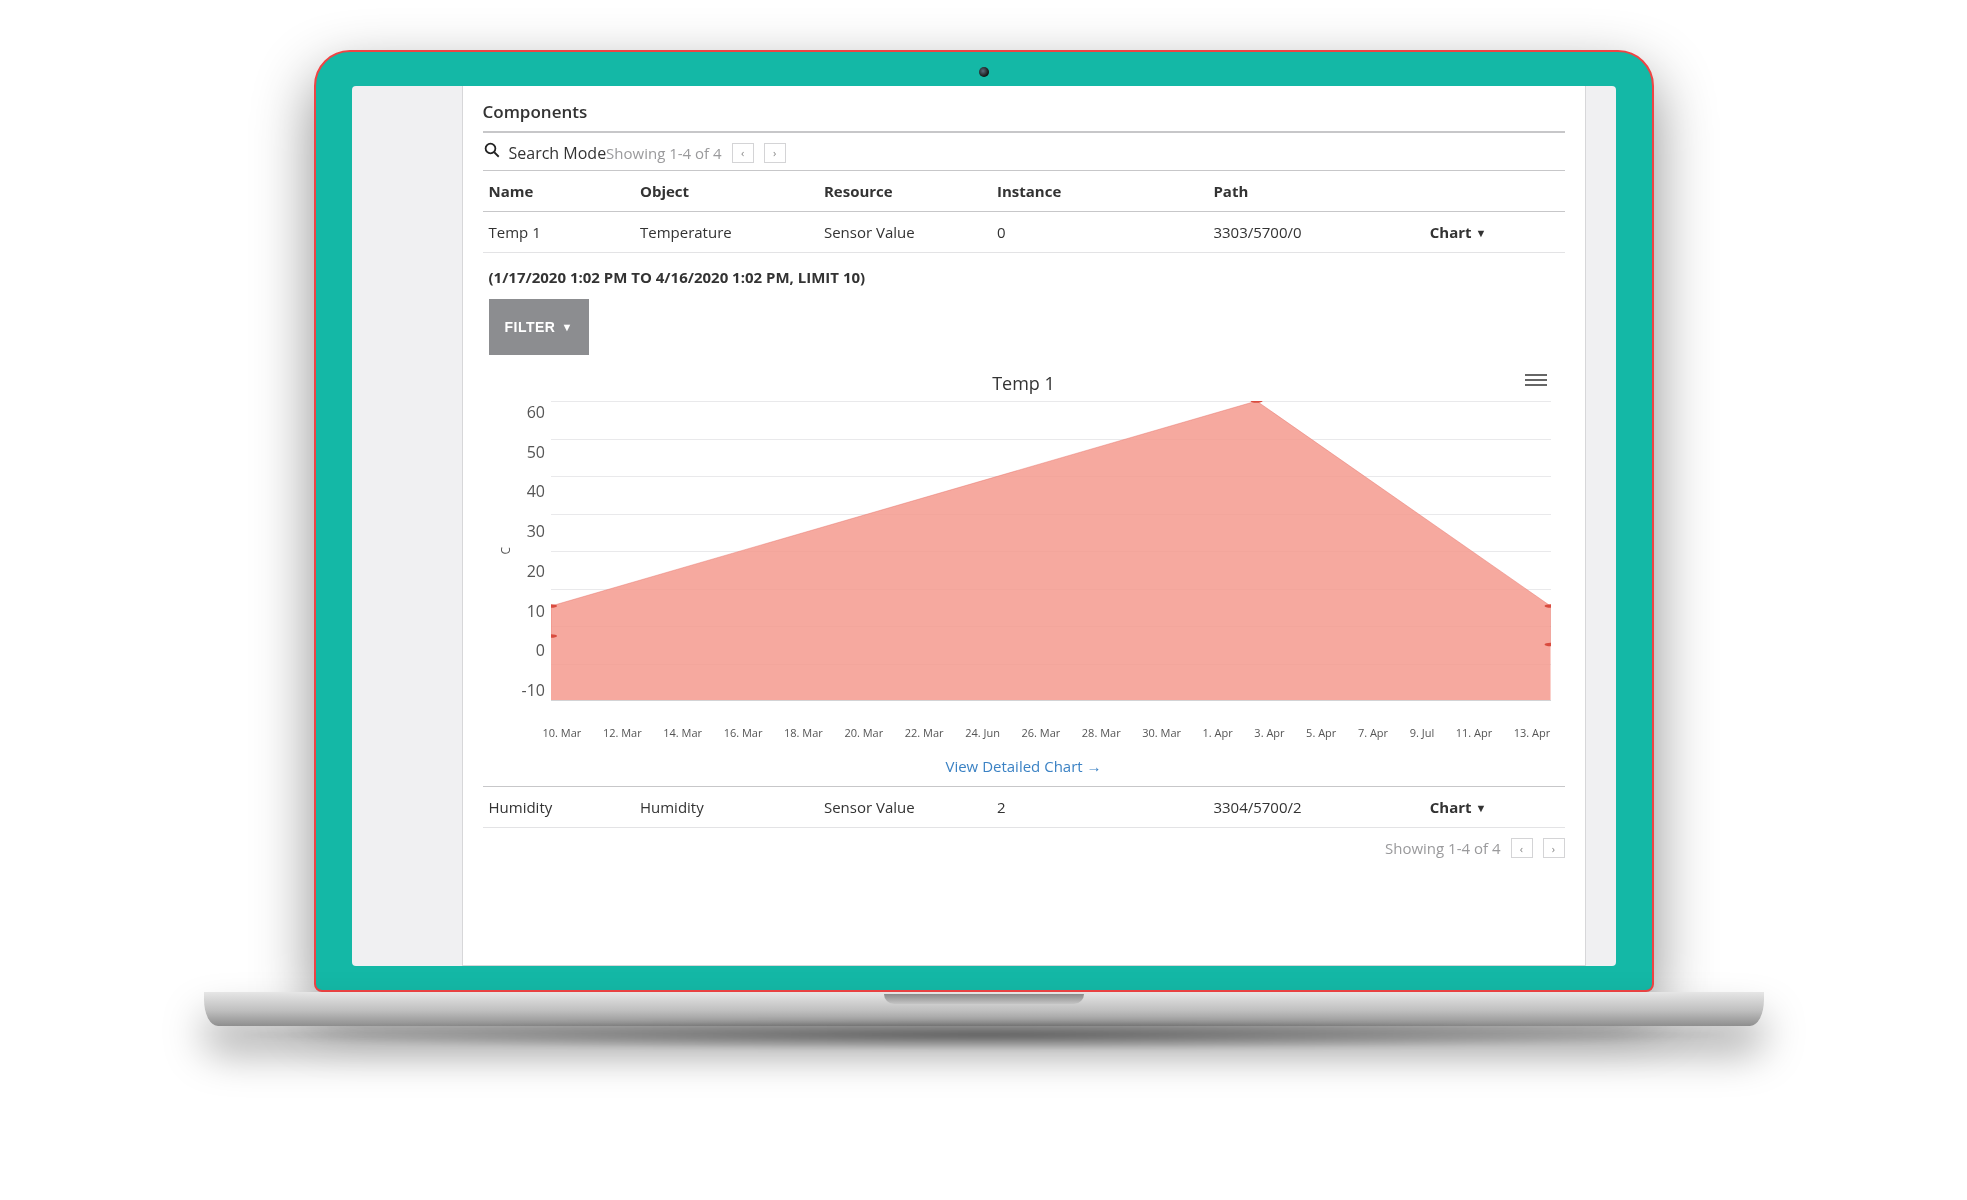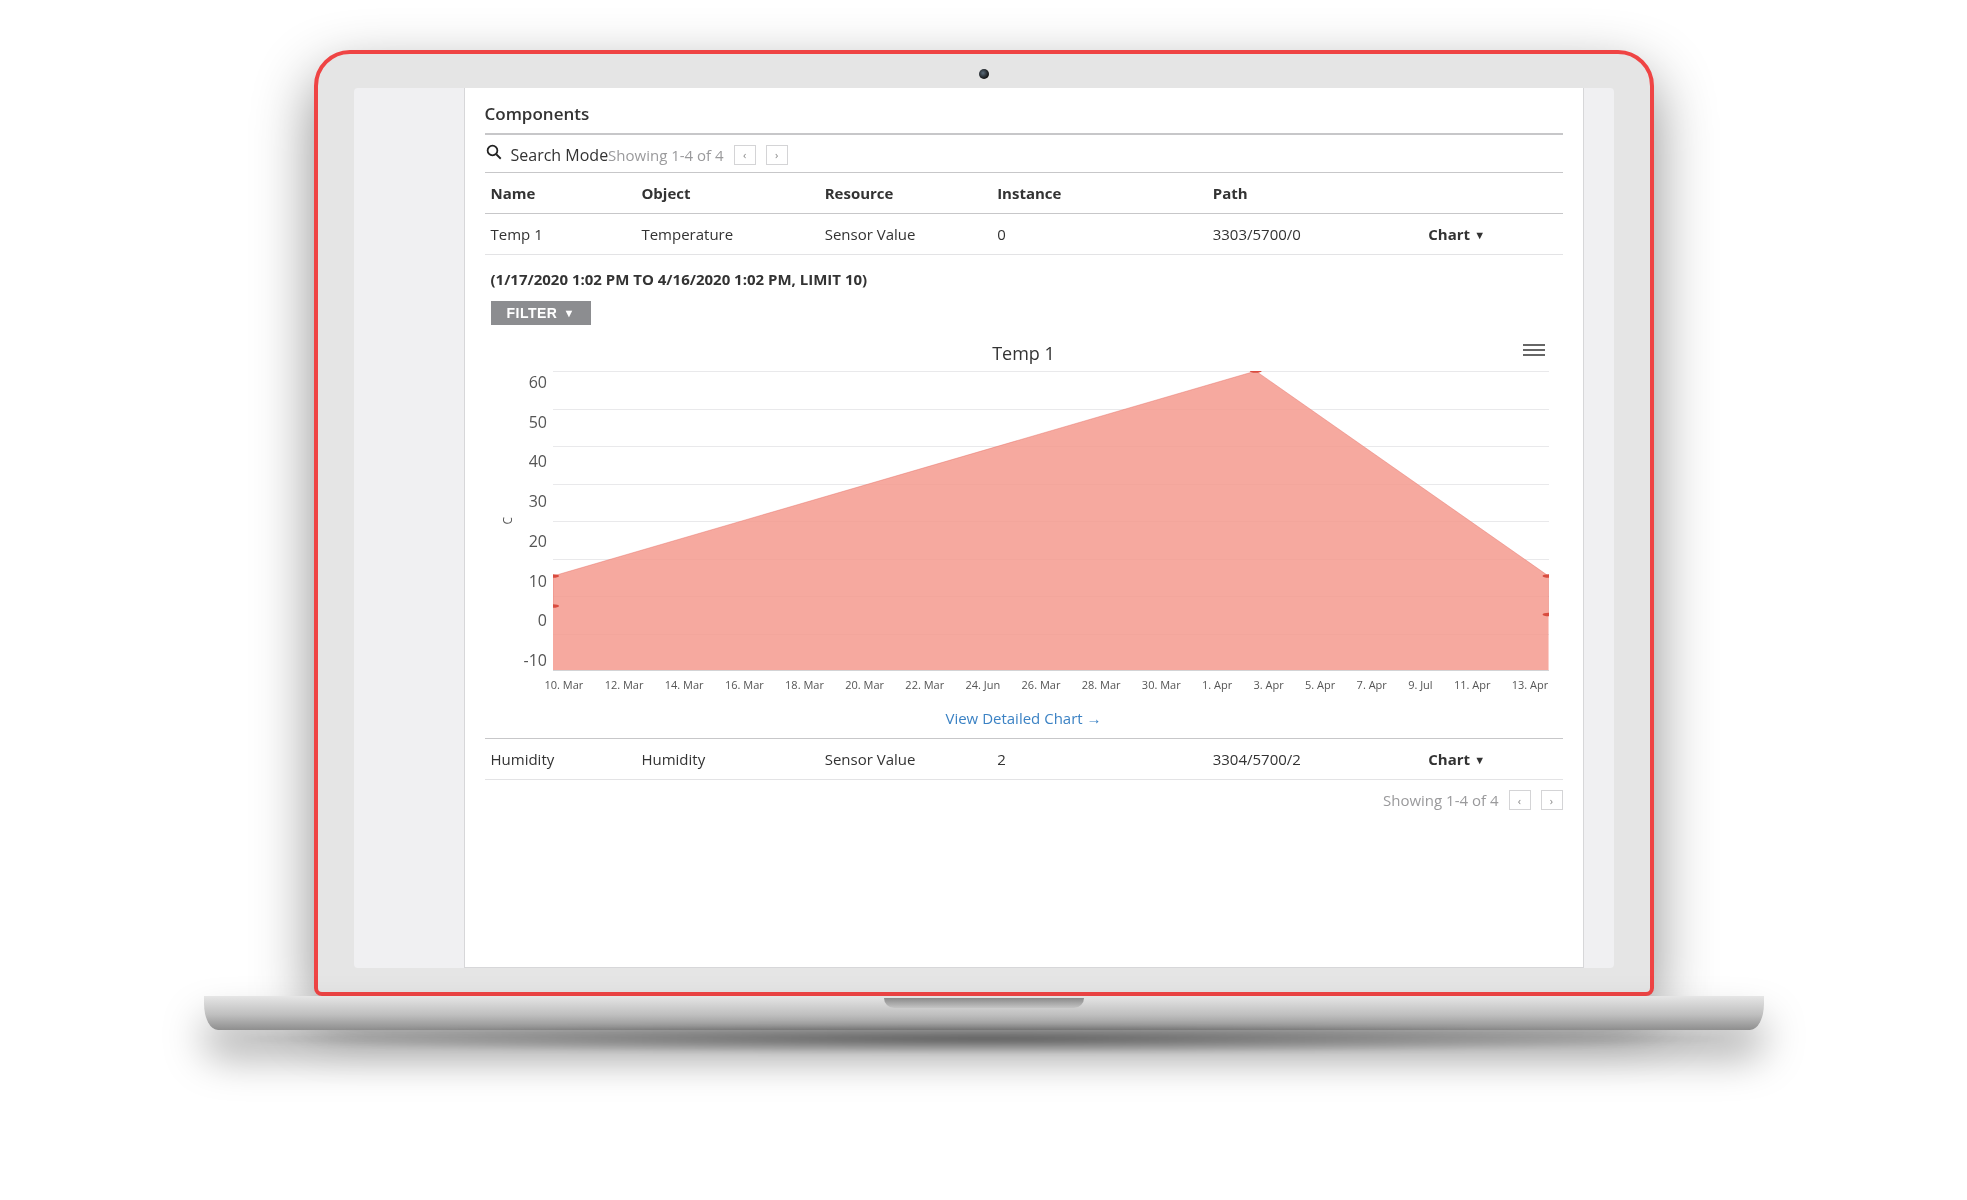--- a/index.html
+++ b/index.html
@@ -14,22 +14,22 @@
 
   
   .laptop-frame {
     position: absolute;
     left: 50%;
     top: 50px;
     transform: translateX(-50%);
     width: 1340px;
   }
   .screen-bezel {
-    background: #e5e5e5;
-    border: 4px solid #ef4444;
+    background: #14b8a6;
+    border: 2px solid #ef4444;
     border-radius: 36px 36px 8px 8px;
     padding: 34px 36px 24px;
     box-shadow: 0 24px 60px rgba(0,0,0,.45);
     position: relative;
   }
   .camera {
     position: absolute;
     top: 15px; left: 50%;
     transform: translateX(-50%);
     width: 10px; height: 10px;
@@ -130,21 +130,21 @@
   .chart-dd { font-weight: 700; display: inline-flex; align-items: center; gap: 4px; cursor: pointer; }
   .caret { font-size: 11px; }
 
   
   .expand td { padding: 14px 0 0; border-bottom: 1px solid #c7c7c9; margin-left: 35px; }
   .range-label { font-weight: 700; font-size: 15px; margin: 0 6px 10px; }
   .filter-btn {
     display: inline-flex; align-items: center; gap: 6px;
     background: #8c8d90; color: #fff;
     font-weight: 700; font-size: 14px; letter-spacing: .5px;
-    padding: 4px 16px; margin: 2px 6px 12px;
+    padding: 20px 16px; margin: 2px 6px 12px;
     border: none;
   }
   .chart-card { padding: 4px 14px 0; position: relative; }
   .chart-title { text-align: center; font-size: 18px; color: #333; margin-bottom: 6px; }
   .chart-menu {
     position: absolute; right: 18px; top: 2px;
     width: 22px; height: 22px; display: flex; flex-direction: column;
     justify-content: center; gap: 3px; cursor: pointer;
   }
   .chart-menu span { height: 2px; background: #666; }
@@ -155,21 +155,21 @@
     flex: 1; height: 300px; position: relative;
     background:
       repeating-linear-gradient(to bottom, #e9e9eb 0 1px, transparent 1px 37.5px);
     border-bottom: 1px solid #d3d3d5;
   }
   .plot svg { position: absolute; inset: 0; width: 100%; height: 100%; }
   .x-axis {
     margin-left: 46px;
     display: flex; justify-content: space-between;
     font-size: 11px; color: #555;
-    padding-top: 6px;
+    padding-top: 24px;
   }
   .detail-link { text-align: center; margin: 16px 0 10px; }
   .detail-link a { color: #3b82c4; text-decoration: none; font-size: 15px; }
 
   .pager-bottom { display: flex; justify-content: flex-end; align-items: center; gap: 10px; padding: 10px 0 0; color: #9a9a9c; font-size: 15px; }
 </style>
 </head>
 <body>
 
 <div class="laptop-frame">

